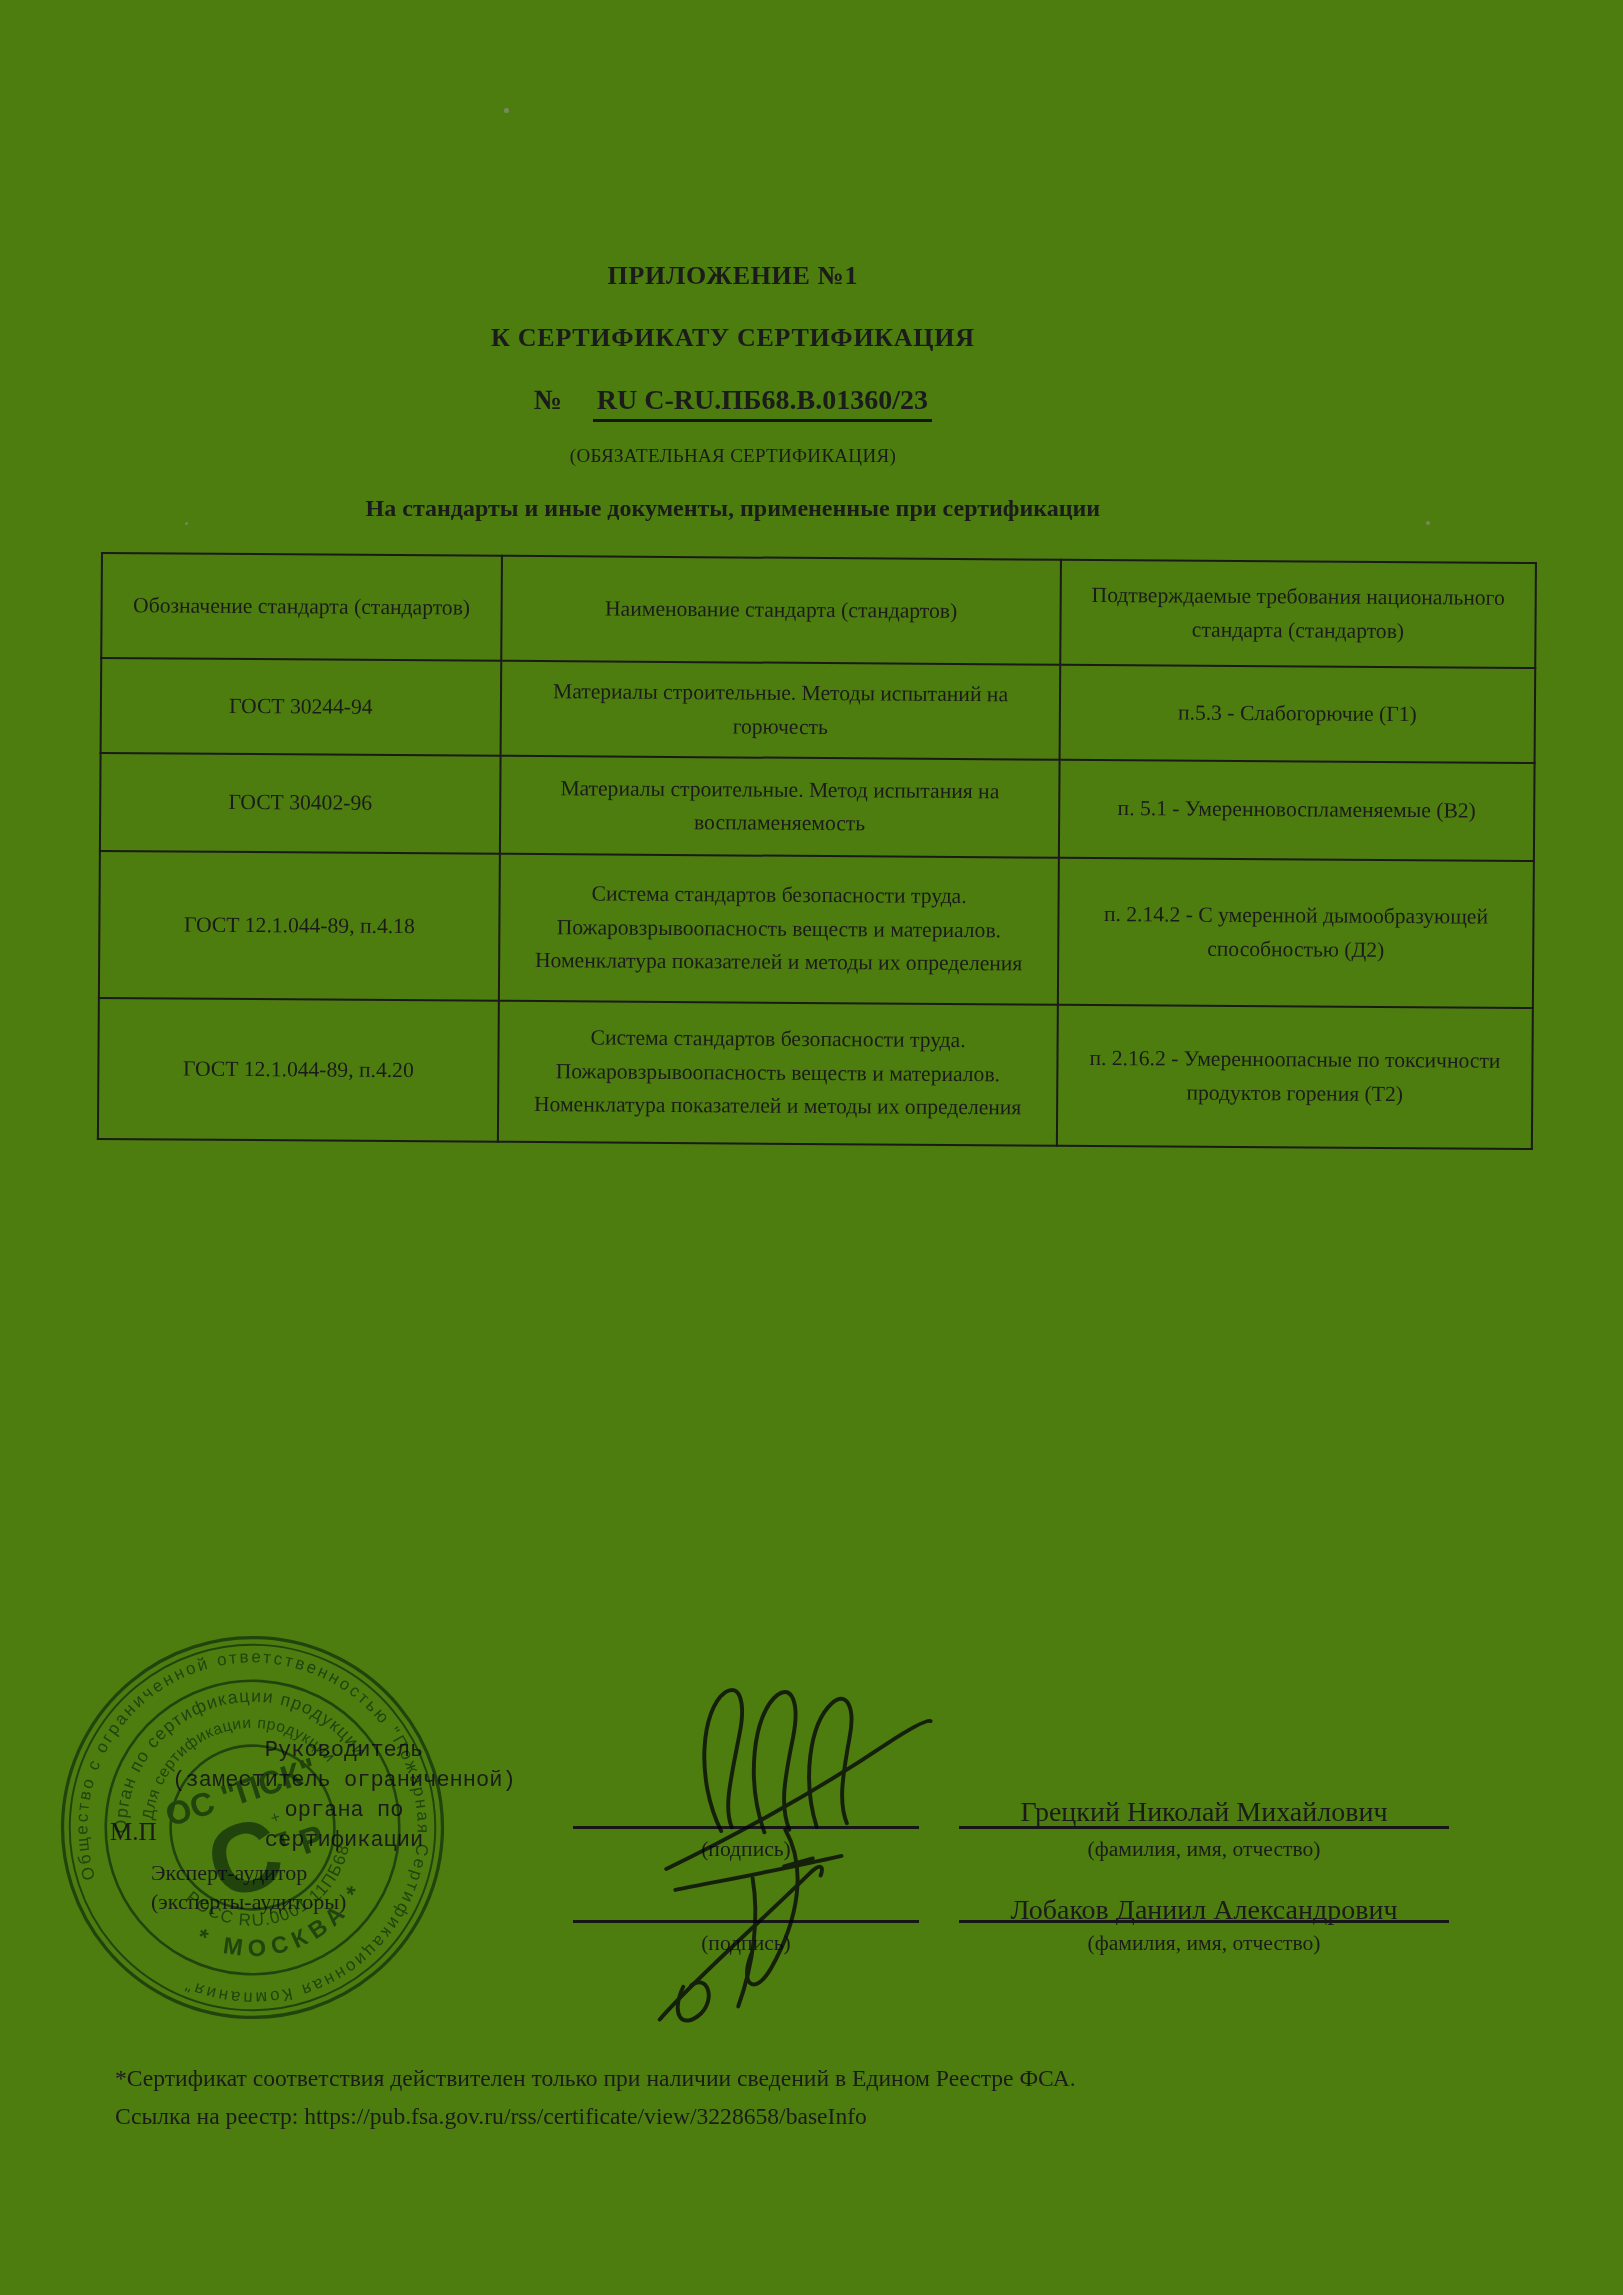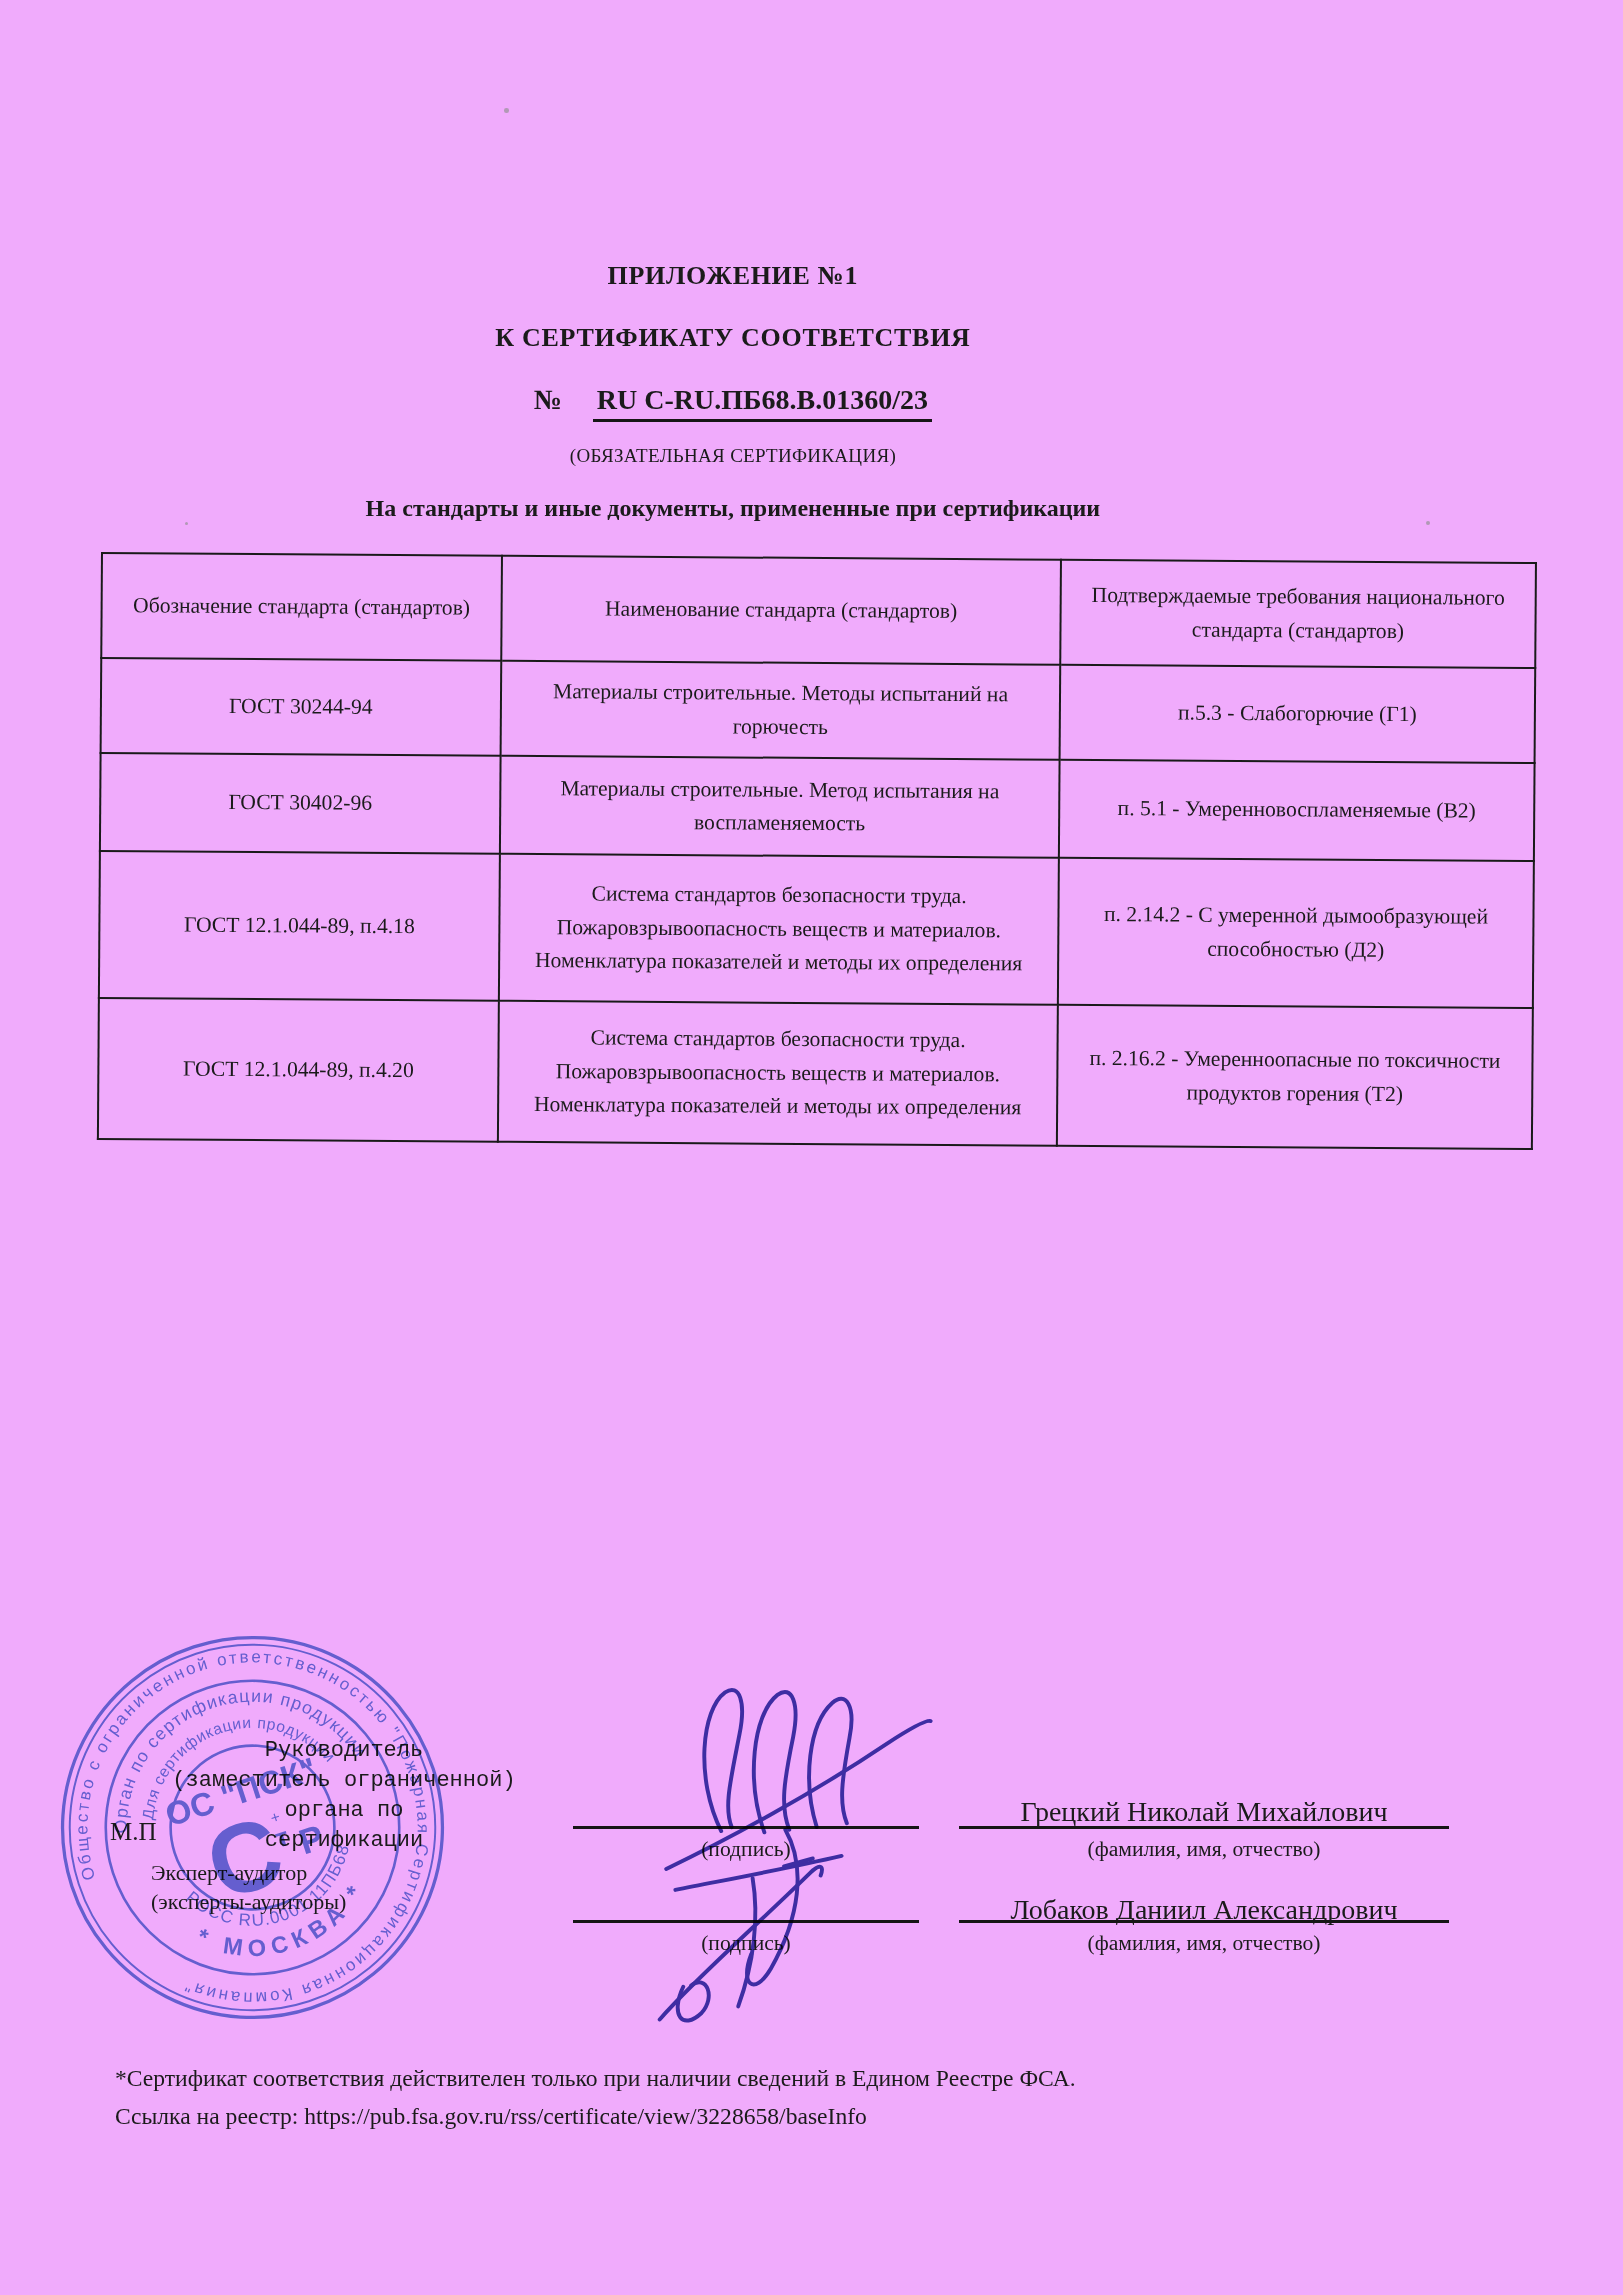--- a/index.html
+++ b/index.html
@@ -1,19 +1,19 @@
 <!DOCTYPE html>
 <html style="font-size:10.5px"><head>
 <meta charset="utf-8">
 <style>
   html,body{margin:0;padding:0;background:#e8e8e8;}
   .page{
     position:relative;
     width:1623px;height:2295px;
-    background:#f0abfc;
+    background:#4d7c0f;
     overflow:hidden;
     font-family:"Liberation Serif","DejaVu Serif",serif;
     color:#1b1b1b;
   }
   .abs{position:absolute;}
   
   .title-band{left:16.4px;width:1433px;text-align:center;}
   .t-main{font-size:26px;font-weight:bold;letter-spacing:0.7px;}
   .t-num{font-size:28px;font-weight:bold;}
   .t-num .underlined{border-bottom:3.9px solid #161616;padding:0 3.9px 3.9px 3.9px;margin-left:24px;}
@@ -56,21 +56,21 @@
 </head>
 <body>
 
 <div class="page">
 
   <div class="abs speck" style="left:504px;top:108px;width:4.6px;height:4.6px;"></div>
   <div class="abs speck" style="left:185px;top:522px;width:3.3px;height:3.3px;"></div>
   <div class="abs speck" style="left:1426px;top:521px;width:3.9px;height:3.9px;"></div>
 
   <div class="abs title-band t-main" style="top:261px;">ПРИЛОЖЕНИЕ №1</div>
-  <div class="abs title-band t-main" style="top:323px;">К СЕРТИФИКАТУ СООТВЕТСТВИЯ</div>
+  <div class="abs title-band t-main" style="top:323px;">К СЕРТИФИКАТУ СЕРТИФИКАЦИЯ</div>
   <div class="abs title-band t-num" style="top:384px;">
     <span>№</span>
     <span class="underlined">RU C-RU.ПБ68.В.01360/23</span>
   </div>
   <div class="abs title-band t-small" style="top:445px;">(ОБЯЗАТЕЛЬНАЯ СЕРТИФИКАЦИЯ)</div>
   <div class="abs title-band t-sub" style="top:495px;">На стандарты и иные документы, примененные при сертификации</div>
 
   <div class="abs table-wrap">
     <table class="std">
       <colgroup>

